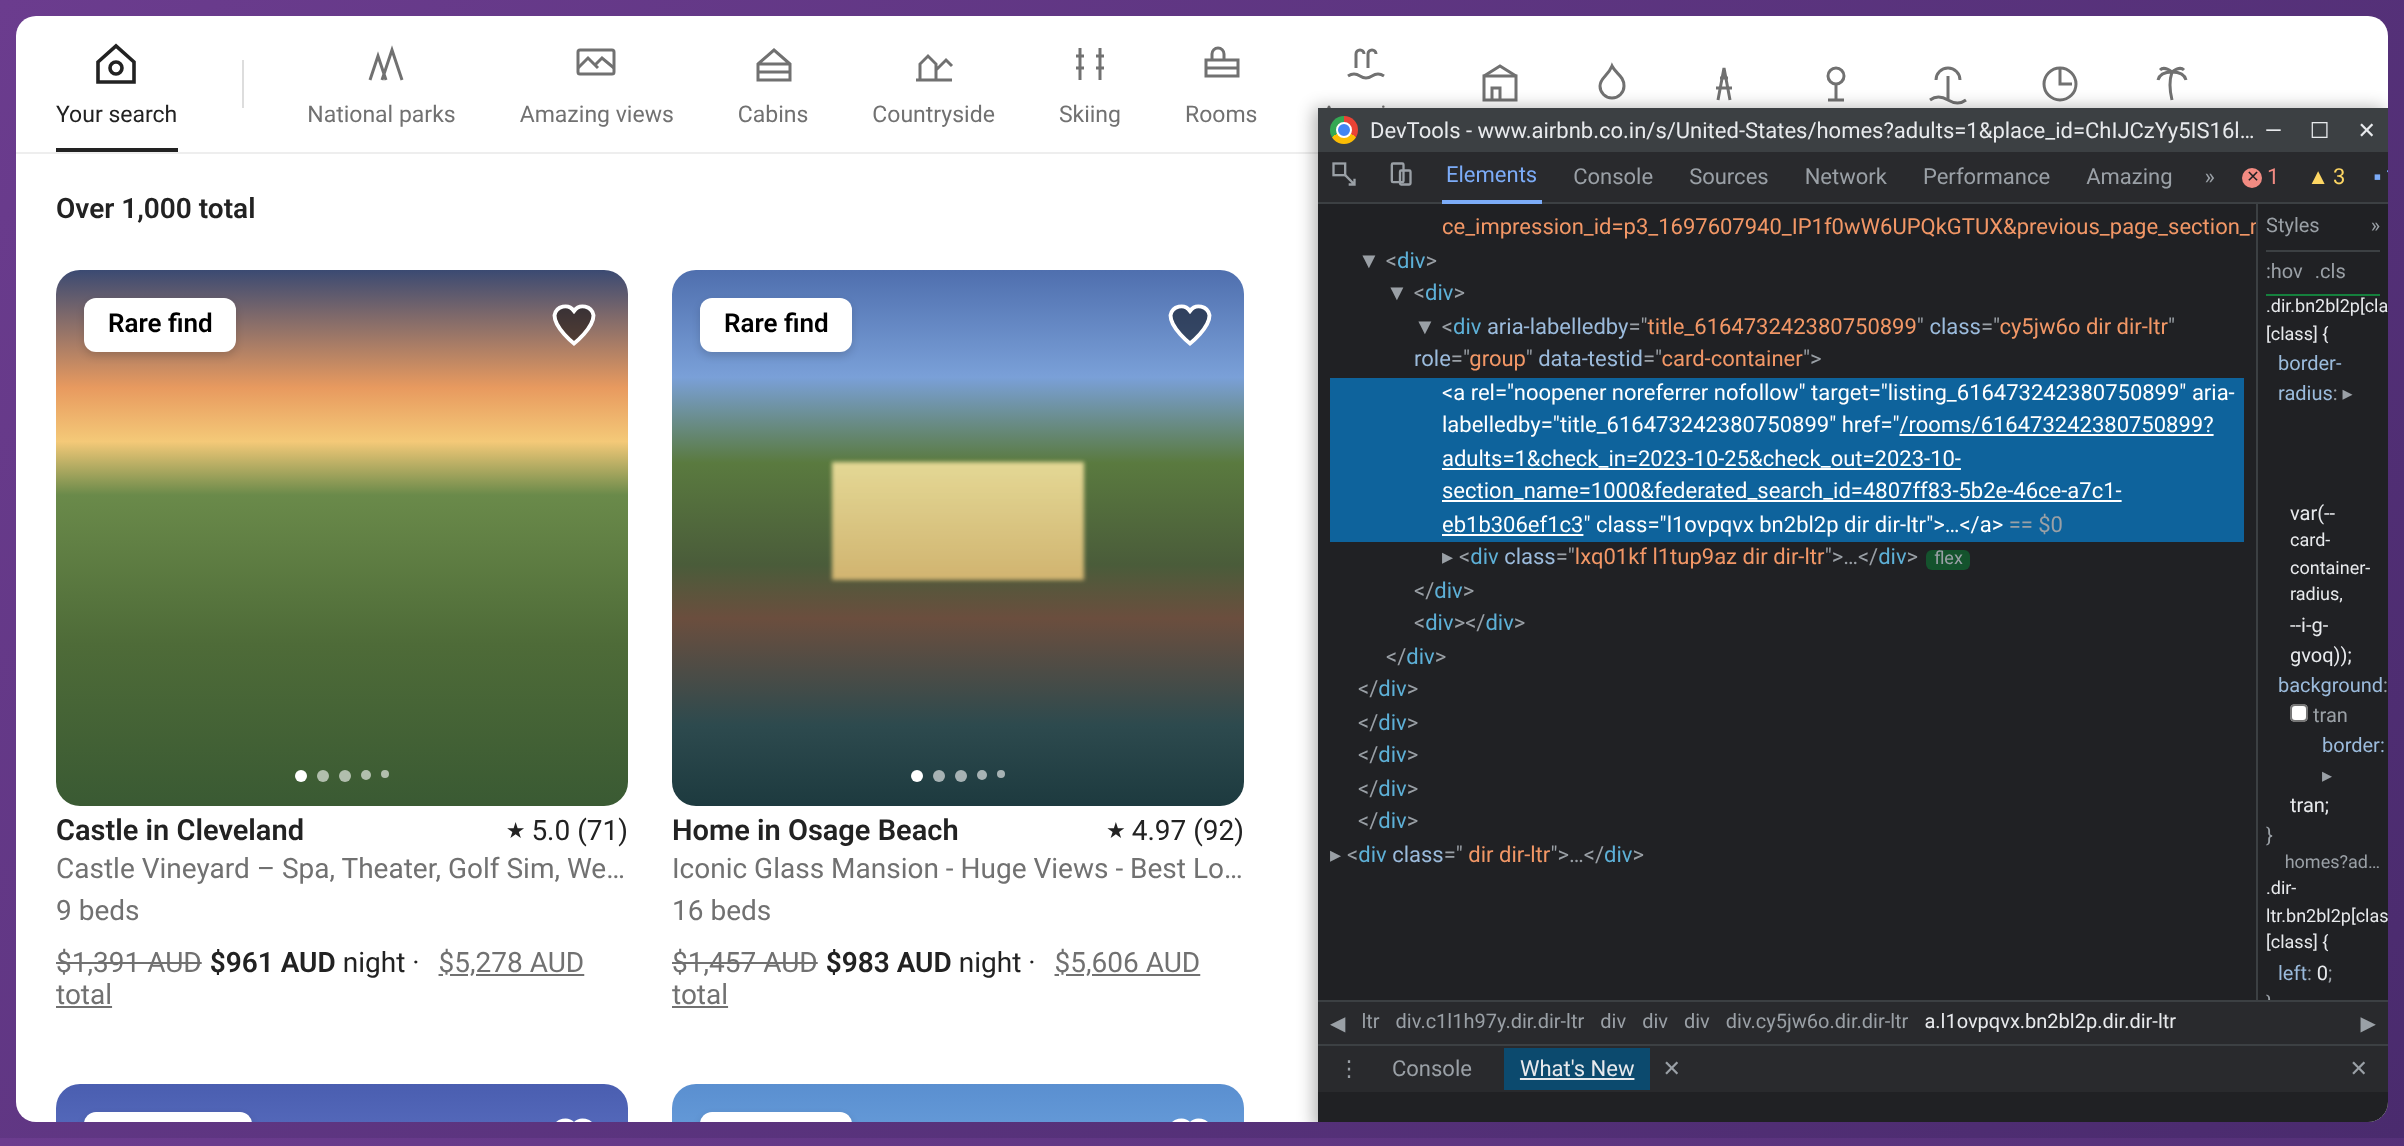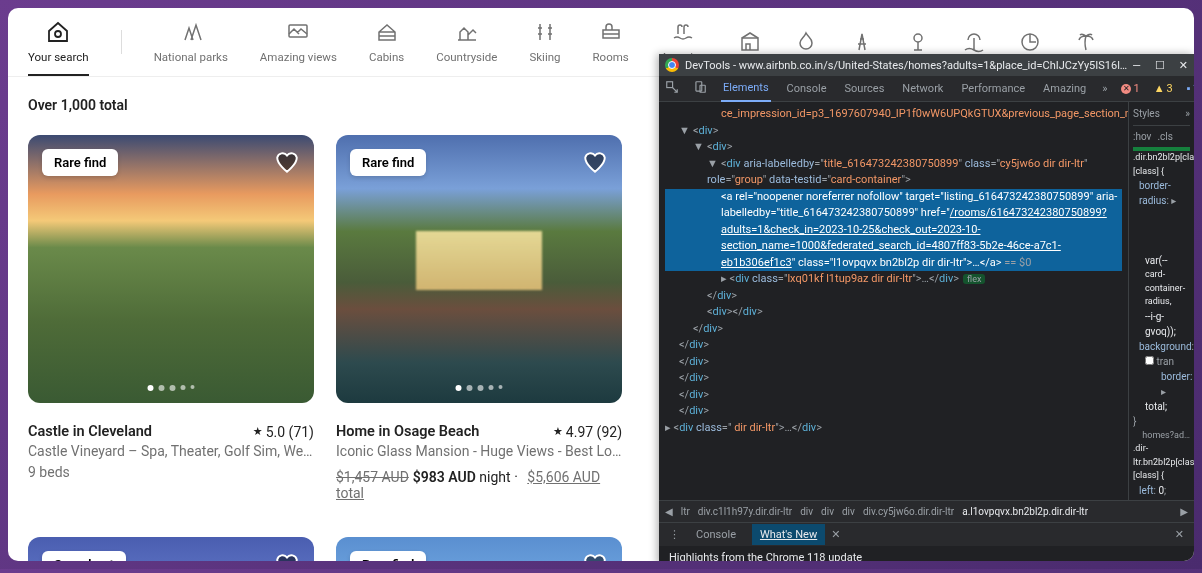--- a/index.html
+++ b/index.html
@@ -16,21 +16,21 @@
 .card { width: 286px; }
 .card-img { width: 286px; height: 268px; border-radius: 12px; position: relative; background: #888; background-size: cover; background-position: center; overflow: hidden; }
 .badge { position: absolute; top: 14px; left: 14px; background: #fff; padding: 6px 12px; border-radius: 6px; font-size: 13px; font-weight: 600; box-shadow: 0 2px 4px rgba(0,0,0,0.15); }
 .heart { position: absolute; top: 14px; right: 14px; width: 26px; height: 26px; cursor: pointer; }
 .heart svg { width: 100%; height: 100%; }
 .dots { position: absolute; bottom: 12px; left: 50%; transform: translateX(-50%); display: flex; gap: 5px; }
 .dot { width: 6px; height: 6px; border-radius: 50%; background: rgba(255,255,255,0.6); }
 .dot.active { background: #fff; }
 .dot.sm { width: 5px; height: 5px; }
 .dot.xs { width: 4px; height: 4px; }
-.card-body { padding-top: 20px; }
+.card-body { padding-top: 4px; }
 .card-title-row { display: flex; justify-content: space-between; align-items: center; }
 .card-title { font-size: 14.5px; font-weight: 600; color: #222; }
 .rating { font-size: 14px; color: #222; display: flex; align-items: center; gap: 3px; }
 .rating::before { content: '★'; font-size: 11px; }
 .card-sub { font-size: 14px; color: #717171; line-height: 1.35; margin-top: 2px; white-space: nowrap; overflow: hidden; text-overflow: ellipsis; }
 .card-price { font-size: 14px; color: #222; margin-top: 8px; }
 .strike { text-decoration: line-through; color: #717171; margin-right: 4px; }
 .price-bold { font-weight: 600; }
 .total { text-decoration: underline; color: #717171; margin-left: 6px; }
 .row2 { display: flex; gap: 22px; padding: 36px 20px 0; }
@@ -224,20 +224,23 @@
             <div class="dot xs"></div>
           </div>
       </div>
       <div class="card-body">
         <div class="card-title-row">
           <div class="card-title">Castle in Cleveland</div>
           <div class="rating">5.0 (71)</div>
         </div>
         <div class="card-sub">Castle Vineyard – Spa, Theater, Golf Sim, Weddings</div>
         <div class="card-sub">9 beds</div>
+        <div class="card-price">
+          <span class="strike">$1,391 AUD</span><span class="price-bold">$961 AUD</span> <span>night</span> · <span class="total">$5,278 AUD total</span>
+        </div>
       </div>
     </div>
 
     <div class="card">
       <div class="card-img img-osage">
         <div class="badge">Rare find</div>
         <div class="heart"><svg viewBox="0 0 24 24">
               <path d="M12 21 C12 21 3 14 3 8 A5 5 0 0 1 12 6 A5 5 0 0 1 21 8 C21 14 12 21 12 21 Z" fill="rgba(0,0,0,0.5)" stroke="#fff" stroke-width="1.8"></path>
             </svg></div>
         <div class="dots">
@@ -247,20 +250,21 @@
             <div class="dot sm"></div>
             <div class="dot xs"></div>
           </div>
       </div>
       <div class="card-body">
         <div class="card-title-row">
           <div class="card-title">Home in Osage Beach</div>
           <div class="rating">4.97 (92)</div>
         </div>
         <div class="card-sub">Iconic Glass Mansion - Huge Views - Best Location</div>
+        <div class="card-sub">16 beds</div>
         <div class="card-price">
           <span class="strike">$1,457 AUD</span><span class="price-bold">$983 AUD</span> <span>night</span> · <span class="total">$5,606 AUD total</span>
         </div>
       </div>
     </div>
   </div>
 
   <div class="row2">
     <div class="card">
       <div class="card-img img-blue1" style="height:70px;">
@@ -333,33 +337,33 @@
         <div class="indent1">&lt;/<span class="tag">div</span>&gt;</div>
         <div class="indent1">&lt;/<span class="tag">div</span>&gt;</div>
         <div class="indent1">&lt;/<span class="tag">div</span>&gt;</div>
         <div><span class="arrow">▸</span>&lt;<span class="tag">div</span> <span class="attr">class</span>="<span class="val"> dir dir-ltr</span>"&gt;…&lt;/<span class="tag">div</span>&gt;</div>
       </div>
       <div class="dt-styles">
         <div class="sh">
             <span>Styles</span>
             <span style="margin-left:auto;">»</span>
           </div>
-        <div style="display:flex;gap:6px;padding:3px 0;border-bottom:4px solid #15803d;">
+        <div style="display:flex;gap:6px;padding:3px 0;border-bottom:1px solid #15803d;">
           <span>:hov</span>
           <span>.cls</span>
         </div>
         <div class="pv" style="font-size:9px;">.dir.bn2bl2p[class][class] {</div>
         <div style="padding-left:6px;"><span class="prop">border-radius</span>: <span style="color:#9aa0a6;">▸</span></div>
         <div style="padding-left:12px;margin-top:45px;" class="pv">var(--</div>
         <div style="padding-left:12px;font-size:9px;" class="pv">card-container-radius,</div>
         <div style="padding-left:12px;font-size:10px;" class="pv">--i-g-gvoq));</div>
         <div style="padding-left:6px;"><span class="prop">background</span>:</div>
         <div style="padding-left:12px;"><input type="checkbox" style="width: 9px; height: 9px;"> <span>tran</span></div>
         <div style="padding-left:6px;margin-left:22px;"><span class="prop">border:</span> <span style="color:#9aa0a6;">▸</span></div>
-        <div style="padding-left:12px;" class="pv">total;</div>
+        <div style="padding-left:12px;" class="pv">tran;</div>
         <div>}</div>
         <div class="file" style="text-align:right;">homes?ad…</div>
         <div class="pv" style="font-size:9px;">.dir-ltr.bn2bl2p[class][class] {</div>
         <div style="padding-left:6px;"><span class="prop">left</span>: <span class="pv">0</span>;</div>
         <div>}</div>
         <div class="file" style="text-align:right;">homes?ad…</div>
       </div>
     </div>
     <div class="dt-crumbs">
       <span>◀</span>
@@ -372,17 +376,14 @@
       <span class="item active">a.l1ovpqvx.bn2bl2p.dir.dir-ltr</span>
       <span style="margin-left:auto;">▶</span>
     </div>
     <div class="dt-drawer-tabs">
       <span style="color:#9aa0a6;">⋮</span>
       <span class="tab">Console</span>
       <span class="tab active">What's New</span>
       <span class="close">✕</span>
       <span class="x">✕</span>
     </div>
-    <div class="dt-drawer-body">
-      <span>Highlights from the Chrome 118 update</span>
-    </div>
   </div>
 </div>
 
 </body></html>

